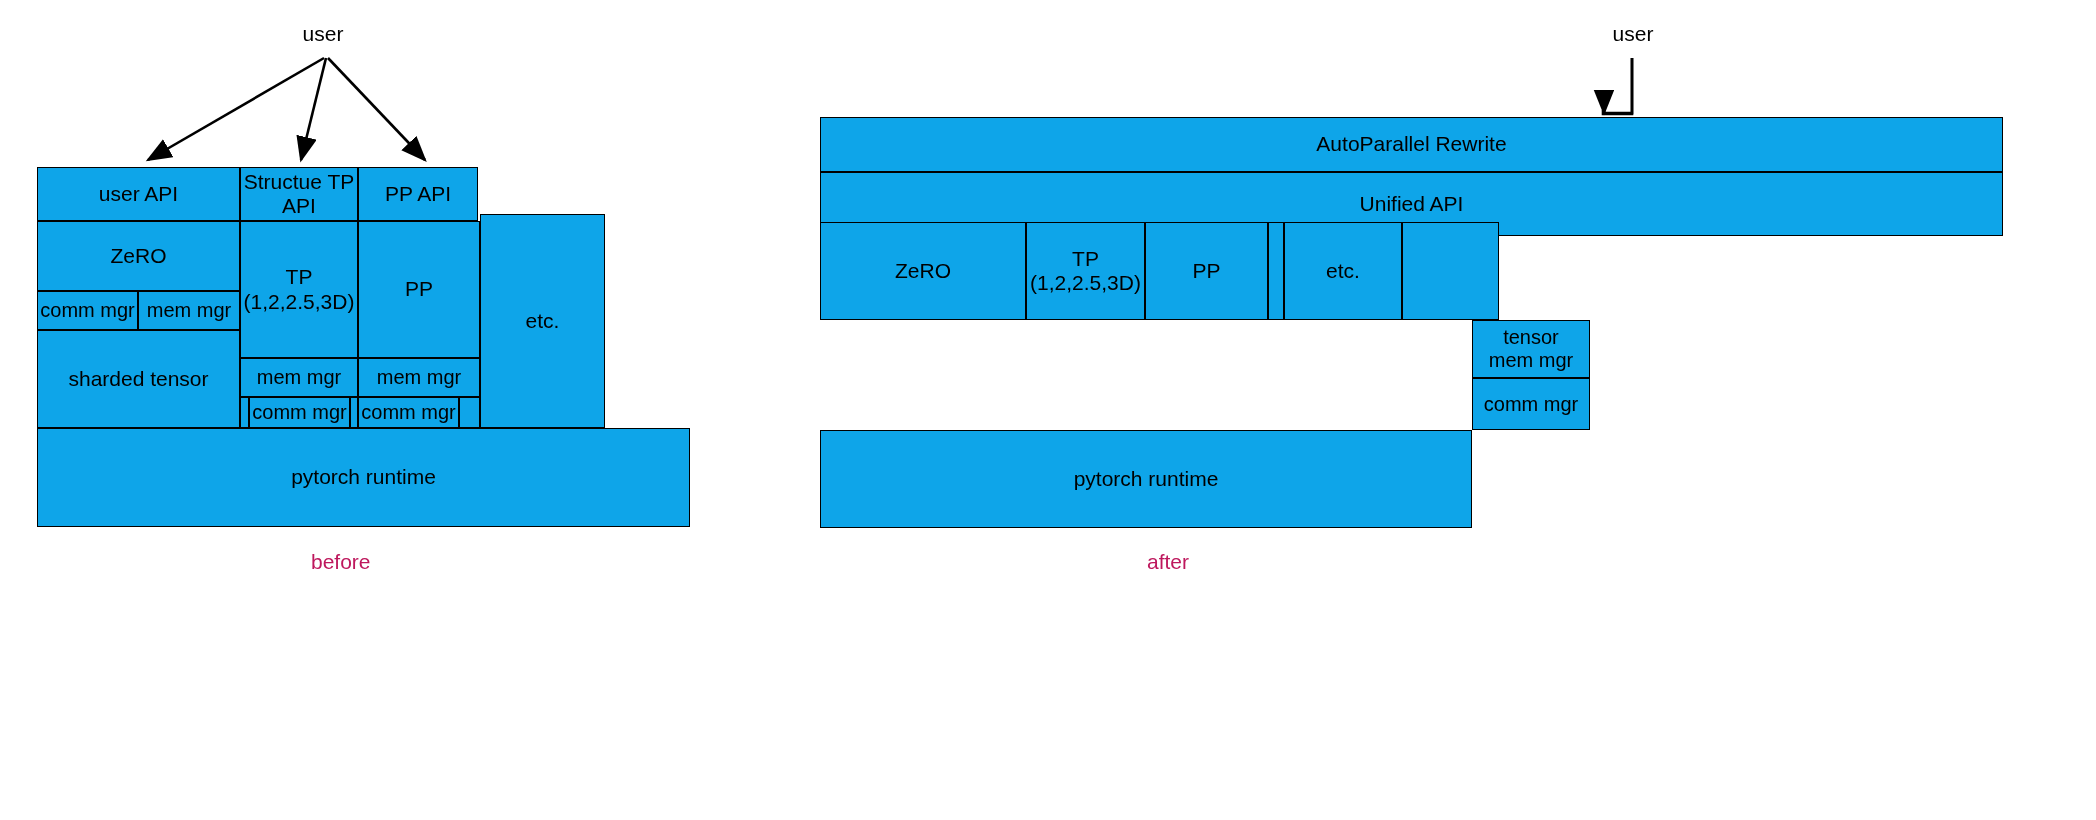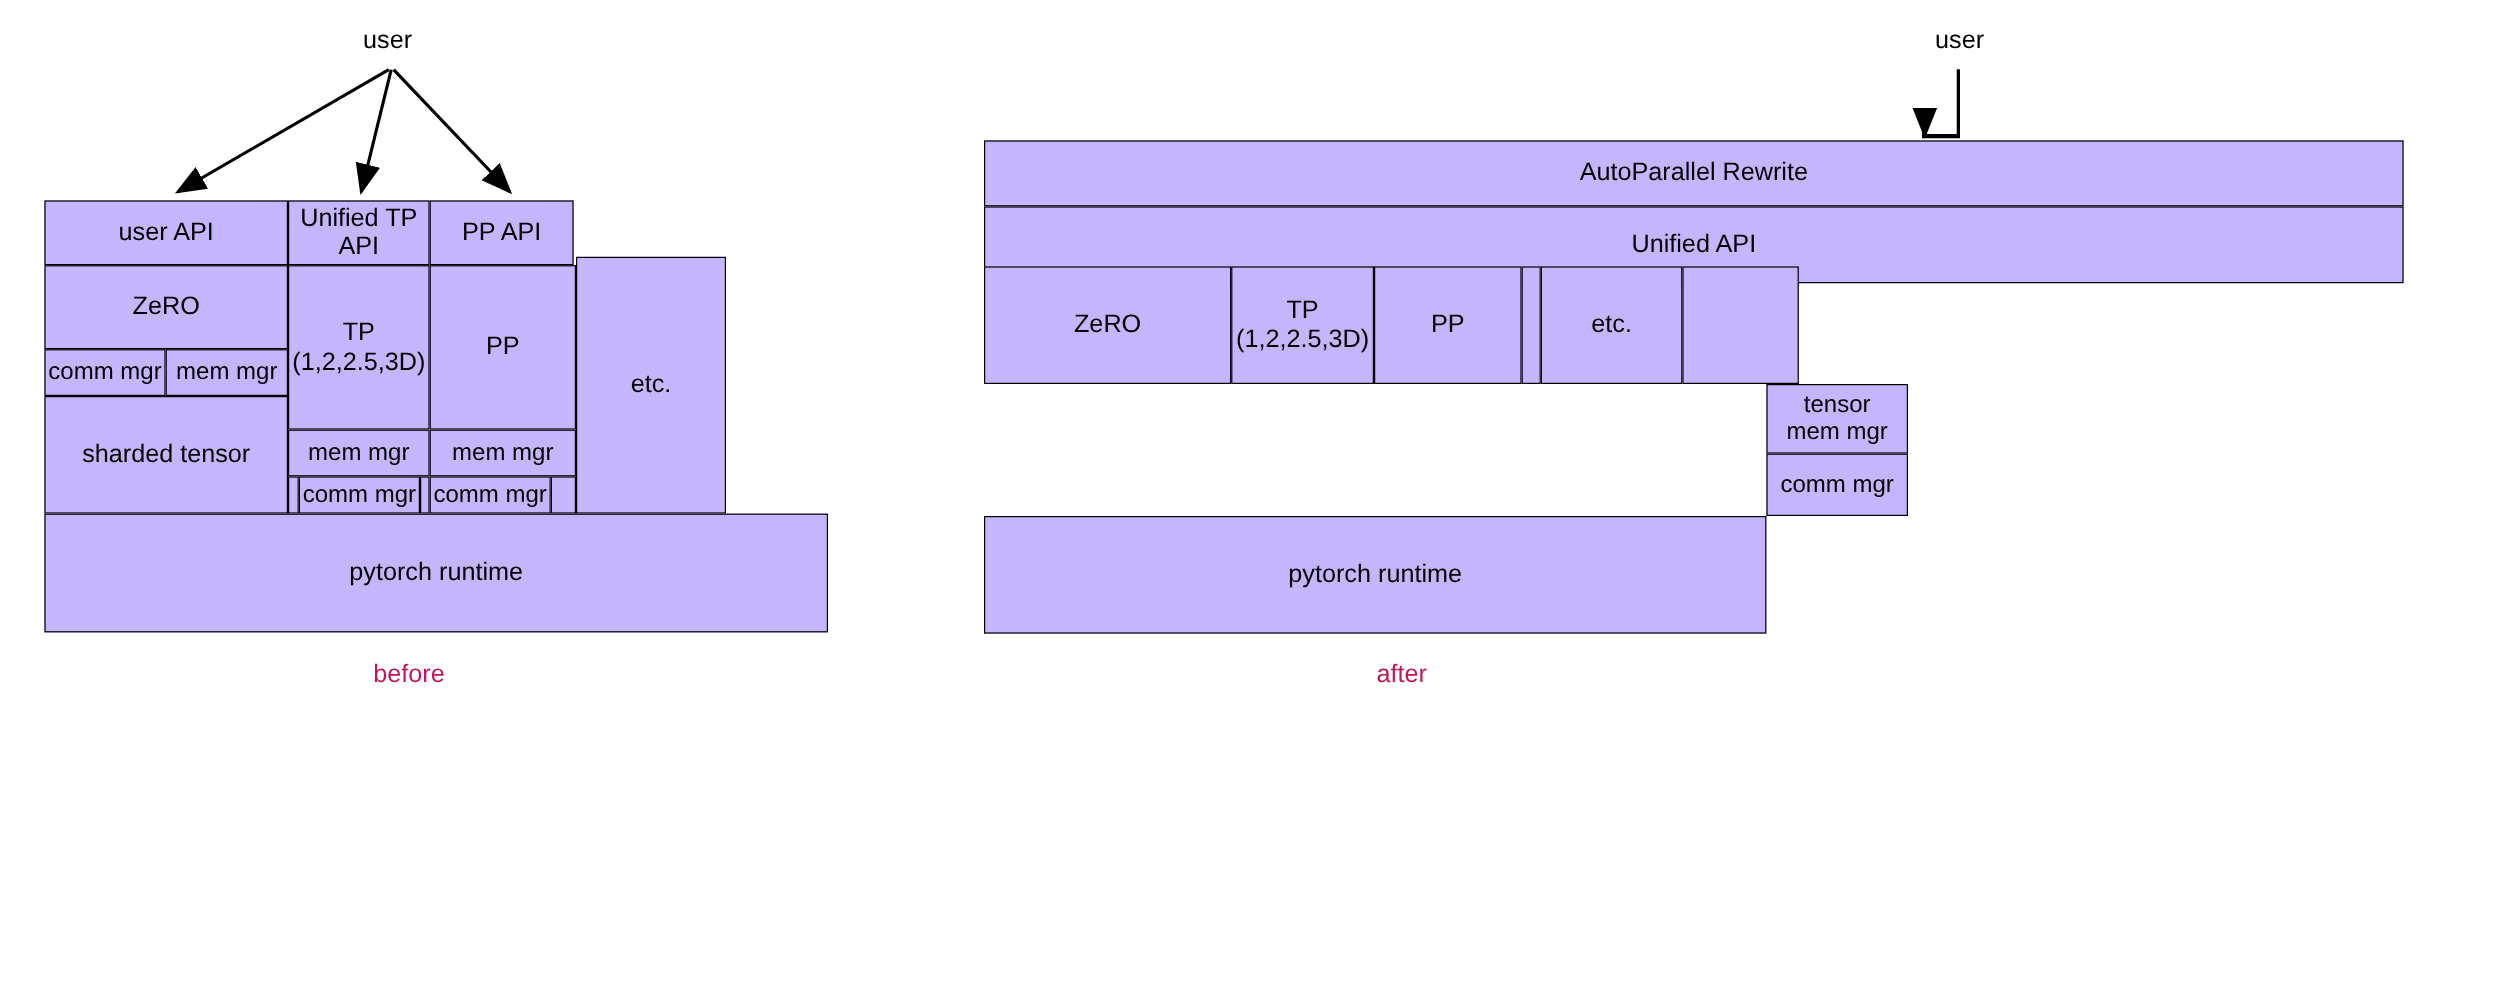--- a/index.html
+++ b/index.html
@@ -9,21 +9,21 @@
     font-family:"Liberation Sans", sans-serif;
     color:#000000;
     overflow:hidden;
   }
   #canvas{position:relative;width:2096px;height:820px;margin-left:25px;}
 
   .box{
     position:absolute;
     box-sizing:border-box;
     border:1.6px solid #000;
-    background:#c4b5fd;
+    background:#0ea5e9;
     display:flex;
     align-items:center;
     justify-content:center;
     text-align:center;
     font-size:21px;
     line-height:1.15;
     white-space:pre-line;
     color:#000;
   }
   .txt{
@@ -43,21 +43,21 @@
 </style>
 </head>
 <body>
 
 <div id="canvas">
 
   <div class="txt" style="left:248px;top:22px;width:100px;">user</div>
 
   <div class="box" style="left:12px;top:167px;width:203px;height:54px;">user API</div>
 
-  <div class="box" style="left:215px;top:167px;width:118px;height:54px;">Unified TP
+  <div class="box" style="left:215px;top:167px;width:118px;height:54px;">Structue TP
 API</div>
 
   <div class="box" style="left:333px;top:167px;width:120px;height:54px;">PP API</div>
 
   <div class="box" style="left:12px;top:221px;width:203px;height:70px;">ZeRO</div>
 
   <div class="box" style="left:12px;top:291px;width:101px;height:39px;font-size:20px;">comm mgr</div>
 
   <div class="box" style="left:113px;top:291px;width:102px;height:39px;font-size:20px;">mem mgr</div>
 

